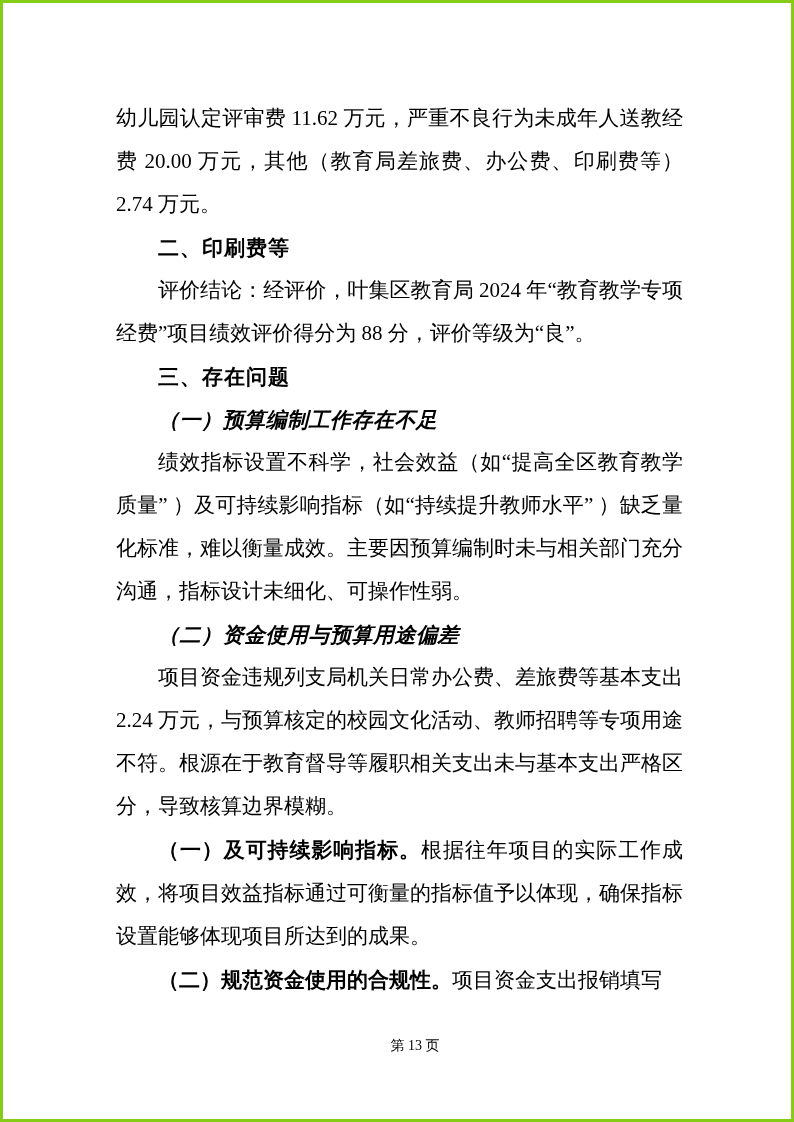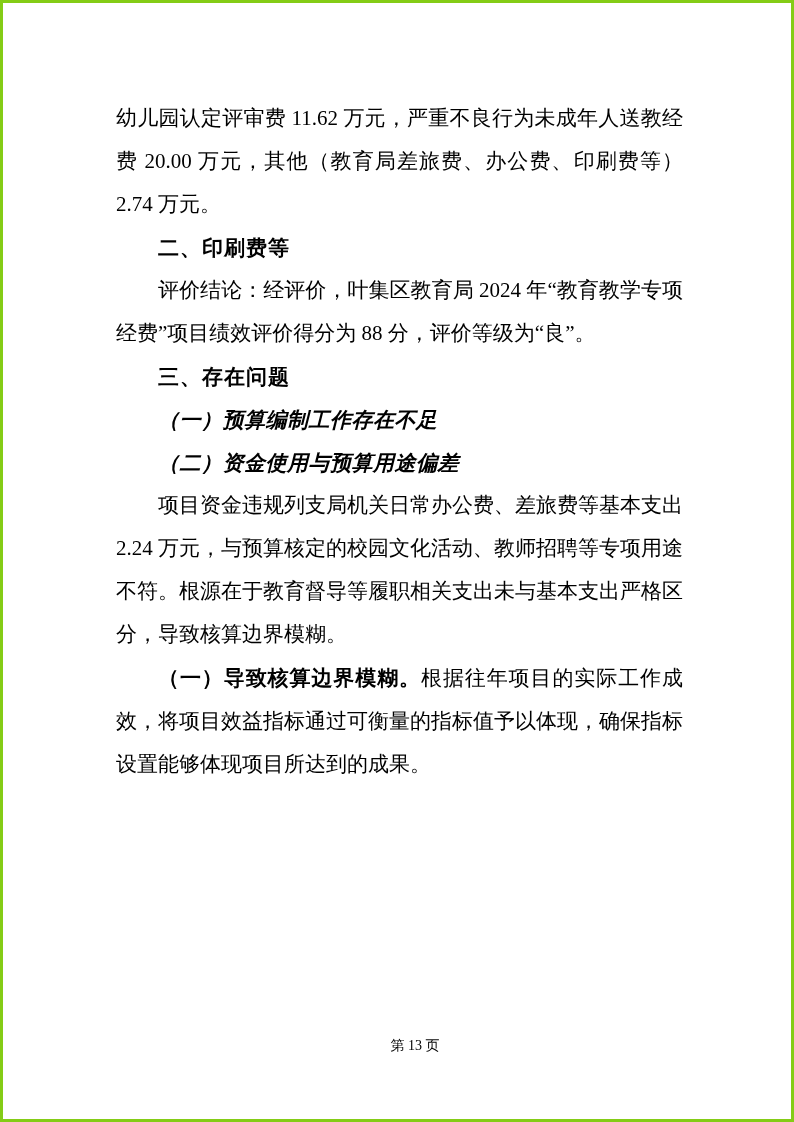--- a/index.html
+++ b/index.html
@@ -71,25 +71,27 @@
     <p class="continuation">幼儿园认定评审费 11.62 万元，严重不良行为未成年人送教经费 20.00 万元，其他（教育局差旅费、办公费、印刷费等）2.74 万元。</p>
 
     <p class="heading">二、印刷费等</p>
 
     <p>评价结论：经评价，叶集区教育局 2024 年“教育教学专项经费”项目绩效评价得分为 88 分，评价等级为“良”。</p>
 
     <p class="heading">三、存在问题</p>
 
     <p class="subheading">（一）预算编制工作存在不足</p>
 
+    <p>绩效指标设置不科学，社会效益（如“提高全区教育教学质量” ）及可持续影响指标（如“持续提升教师水平” ）缺乏量化标准，难以衡量成效。主要因预算编制时未与相关部门充分沟通，指标设计未细化、可操作性弱。</p>
 
     <p class="subheading">（二）资金使用与预算用途偏差</p>
 
     <p>项目资金违规列支局机关日常办公费、差旅费等基本支出 2.24 万元，与预算核定的校园文化活动、教师招聘等专项用途不符。根源在于教育督导等履职相关支出未与基本支出严格区分，导致核算边界模糊。</p>
 
 
-    <p><span class="lead">（一）导致核算边界模糊。</span><span>根据往年项目的实际工作成效，将项目效益指标通过可衡量的指标值予以体现，确保指标设置能够体现项目所达到的成果。</span></p>
+    <p><span class="lead">（一）及可持续影响指标。</span><span>根据往年项目的实际工作成效，将项目效益指标通过可衡量的指标值予以体现，确保指标设置能够体现项目所达到的成果。</span></p>
 
+    <p><span class="lead">（二）规范资金使用的合规性。</span><span>项目资金支出报销填写</span></p>
 
   </div>
 
   <div class="footer">第 13 页</div>
 </div>
 
 </body></html>

